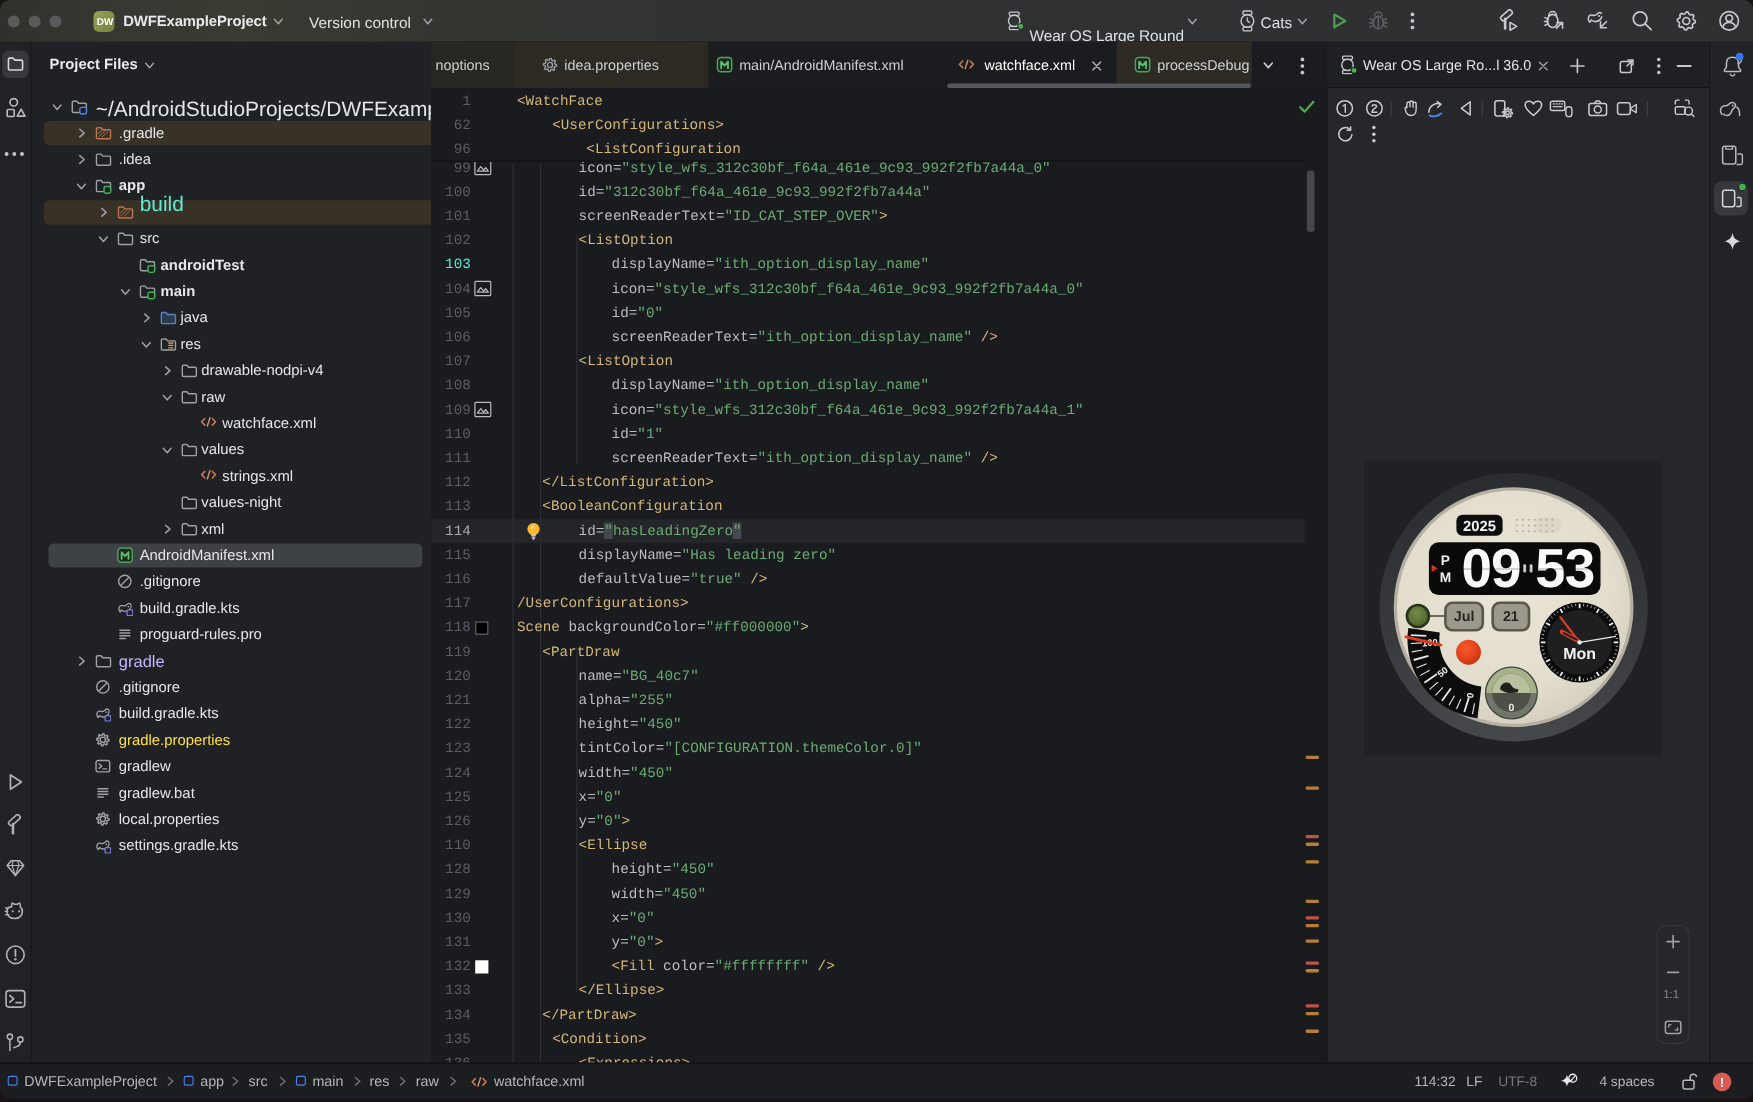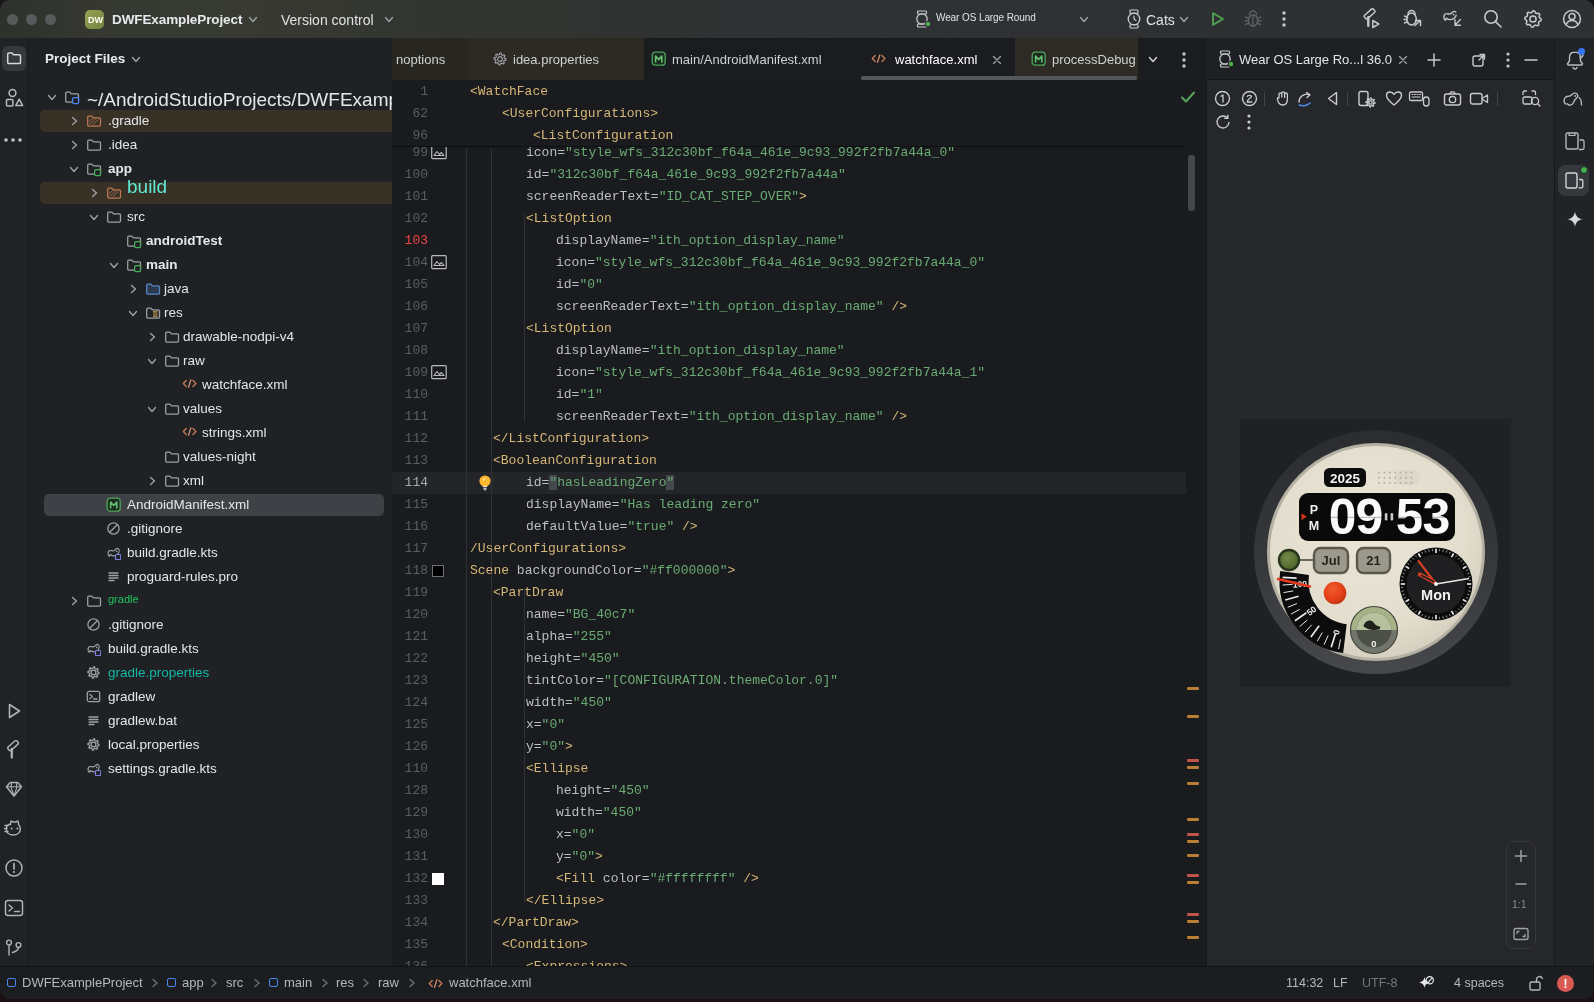--- a/index.html
+++ b/index.html
@@ -26,21 +26,21 @@
 <svg class="a" style="left:383px;top:13px" width="12" height="12" viewBox="0 0 12 12">
       <path d="M2.5 4.5 L6 8.5 L9.5 4.5" fill="none" stroke="#9da0a6" stroke-width="1.4" stroke-linecap="round" stroke-linejoin="round"></path>
     </svg>
 <svg class="a" style="left:914px;top:10px" width="18" height="18" viewBox="0 0 18 18">
       <rect x="3.5" y="1" width="9" height="3" rx="1" fill="none" stroke="#c6c8cd" stroke-width="1.2"></rect>
 <rect x="3.5" y="14" width="9" height="3" rx="1" fill="none" stroke="#c6c8cd" stroke-width="1.2"></rect>
 <circle cx="8" cy="9" r="5.2" fill="none" stroke="#c6c8cd" stroke-width="1.3"></circle>
 <circle cx="14" cy="14" r="3.2" fill="#2e3032"></circle>
       <circle cx="14" cy="14" r="2.2" fill="#4caf50"></circle>
     </svg>
-<div class="t" style="left:936px;top:12px;font-size:10px;letter-spacing:-.1px">Wear OS Large Round</div>
+<div class="t" style="left:936px;top:24px;font-size:14px;letter-spacing:-.1px">Wear OS Large Round</div>
 <svg class="a" style="left:1078px;top:13px" width="12" height="12" viewBox="0 0 12 12">
       <path d="M2.5 4.5 L6 8.5 L9.5 4.5" fill="none" stroke="#9da0a6" stroke-width="1.4" stroke-linecap="round" stroke-linejoin="round"></path>
     </svg>
 <svg class="a" style="left:1125px;top:9px" width="18" height="20" viewBox="0 0 18 20">
       <rect x="5" y="1" width="8" height="3.4" rx="1" fill="none" stroke="#c6c8cd" stroke-width="1.2"></rect>
 <rect x="5" y="15.6" width="8" height="3.4" rx="1" fill="none" stroke="#c6c8cd" stroke-width="1.2"></rect>
 <circle cx="9" cy="10" r="5.8" fill="none" stroke="#c6c8cd" stroke-width="1.3"></circle>
 <path d="M9 7.2 V10 l2 1.4" fill="none" stroke="#c6c8cd" stroke-width="1.2" stroke-linecap="round"></path>
     </svg>
 <div class="t" style="left:1146px;top:12px;font-size:14px">Cats</div>
@@ -282,37 +282,37 @@
 <svg class="a" style="left:106px;top:569px" width="15" height="15" viewBox="0 0 15 15">
       <path d="M3 4 h9 M3 6.5 h9 M3 9 h9 M3 11.5 h5" stroke="#9da0a6" stroke-width="1.3" stroke-linecap="round"></path>
     </svg>
 <div class="t" style="left:127px;top:569px;font-size:13.5px;color:#e4e6e9">proguard-rules.pro</div>
 <svg class="a" style="left:68px;top:595px" width="12" height="12" viewBox="0 0 12 12">
       <path d="M4.5 2.5 L8.5 6 L4.5 9.5" fill="none" stroke="#9da0a6" stroke-width="1.4" stroke-linecap="round" stroke-linejoin="round"></path>
     </svg>
 <svg class="a" style="left:86px;top:593px" width="16" height="16" viewBox="0 0 16 16">
       <path d="M1.7 12.1 V4.2 c0-.6.5-1.1 1.1-1.1 h3.1 l1.5 1.8 h6 c.6 0 1.1.5 1.1 1.1 v6.1 c0 .6-.5 1.1-1.1 1.1 H2.8 c-.6 0-1.1-.5-1.1-1.1 z" fill="none" stroke="#9da0a6" stroke-width="1.3" stroke-linejoin="round"></path>
     </svg>
-<div class="t" style="left:108px;top:593px;font-size:11px;color:#22c55e">gradle</div>
+<div class="t" style="left:108px;top:593px;font-size:15px;color:#c4b5fd">gradle</div>
 <svg class="a" style="left:86px;top:617px" width="15" height="15" viewBox="0 0 15 15">
       <circle cx="7.5" cy="7.5" r="5.6" fill="none" stroke="#9da0a6" stroke-width="1.3"></circle>
       <path d="M3.7 11.3 L11.3 3.7" stroke="#9da0a6" stroke-width="1.3"></path>
     </svg>
 <div class="t" style="left:108px;top:617px;font-size:13.5px;color:#e4e6e9">.gitignore</div>
 <svg class="a" style="left:86px;top:641px" width="15" height="15" viewBox="0 0 15 15">
       <path d="M12.6 4.1 c-1-.9-2.3-.4-2.8.1 l-1 .9 c-2 1.8-4.3-.4-5.6.7 c-1.6 1.3-1.5 4 .1 5.6 l1.1-1.9 c1.9 1.8 5.2 1.7 7-.1 c1.8-1.8 2.3-4.2 1.2-5.3z" fill="none" stroke="#9da0a6" stroke-width="1.2" stroke-linejoin="round"></path>
       <circle cx="10.7" cy="6.4" r=".8" fill="#9da0a6"></circle>
       <rect x="9.5" y="9.5" width="5.2" height="5.2" rx="1.2" fill="#1f2124" stroke="#7a7fe0" stroke-width="1.2"></rect>
     </svg>
 <div class="t" style="left:108px;top:641px;font-size:13.5px;color:#e4e6e9">build.gradle.kts</div>
 <svg class="a" style="left:86px;top:665px" width="15" height="15" viewBox="0 0 15 15">
       <path d="M7.50 1.90 L8.59 2.01 L9.03 3.80 L9.72 4.17 L11.46 3.54 L12.16 4.39 L11.20 5.97 L11.42 6.72 L13.10 7.50 L12.99 8.59 L11.20 9.03 L10.83 9.72 L11.46 11.46 L10.61 12.16 L9.03 11.20 L8.28 11.42 L7.50 13.10 L6.41 12.99 L5.97 11.20 L5.28 10.83 L3.54 11.46 L2.84 10.61 L3.80 9.03 L3.58 8.28 L1.90 7.50 L2.01 6.41 L3.80 5.97 L4.17 5.28 L3.54 3.54 L4.39 2.84 L5.97 3.80 L6.72 3.58 L7.50 1.90 Z" fill="none" stroke="#9da0a6" stroke-width="1.3" stroke-linejoin="round"></path>
       <circle cx="7.5" cy="7.5" r="2.4" fill="none" stroke="#9da0a6" stroke-width="1.3"></circle>
     </svg>
-<div class="t" style="left:108px;top:665px;font-size:13.5px;color:#14b8a6">gradle.properties</div>
+<div class="t" style="left:108px;top:665px;font-size:13.5px;color:#fde047">gradle.properties</div>
 <svg class="a" style="left:86px;top:689px" width="15" height="15" viewBox="0 0 15 15">
       <rect x="1.3" y="2.3" width="12.4" height="10.4" rx="2" fill="none" stroke="#9da0a6" stroke-width="1.3"></rect>
       <path d="M4 5.5 L6.5 7.5 L4 9.5 M7.5 10 h3.5" fill="none" stroke="#9da0a6" stroke-width="1.3" stroke-linecap="round" stroke-linejoin="round"></path>
     </svg>
 <div class="t" style="left:108px;top:689px;font-size:13.5px;color:#e4e6e9">gradlew</div>
 <svg class="a" style="left:86px;top:713px" width="15" height="15" viewBox="0 0 15 15">
       <path d="M3 4 h9 M3 6.5 h9 M3 9 h9 M3 11.5 h5" stroke="#9da0a6" stroke-width="1.3" stroke-linecap="round"></path>
     </svg>
 <div class="t" style="left:108px;top:713px;font-size:13.5px;color:#e4e6e9">gradlew.bat</div>
 <svg class="a" style="left:86px;top:737px" width="15" height="15" viewBox="0 0 15 15">
@@ -371,21 +371,21 @@
 <div class="a" style="left:524px;top:214px;width:1px;height:208px;background:#2e3136"></div>
 <div class="a" style="left:524px;top:588px;width:1px;height:314px;background:#2e3136"></div>
 <div class="ln" style="left:392px;top:142px;color:#595d64">99</div>
 <div class="crow" style="left:526px;top:142px"><span class="at">icon=</span><span class="vl">"style_wfs_312c30bf_f64a_461e_9c93_992f2fb7a44a_0"</span></div>
 <div class="ln" style="left:392px;top:164px;color:#595d64">100</div>
 <div class="crow" style="left:526px;top:164px"><span class="at">id=</span><span class="vl">"312c30bf_f64a_461e_9c93_992f2fb7a44a"</span></div>
 <div class="ln" style="left:392px;top:186px;color:#595d64">101</div>
 <div class="crow" style="left:526px;top:186px"><span class="at">screenReaderText=</span><span class="vl">"ID_CAT_STEP_OVER"</span><span class="tg">&gt;</span></div>
 <div class="ln" style="left:392px;top:208px;color:#595d64">102</div>
 <div class="crow" style="left:526px;top:208px"><span class="tg">&lt;ListOption</span></div>
-<div class="ln" style="left:392px;top:230px;color:#ef4444">103</div>
+<div class="ln" style="left:392px;top:230px;color:#5eead4">103</div>
 <div class="crow" style="left:556px;top:230px"><span class="at">displayName=</span><span class="vl">"ith_option_display_name"</span></div>
 <div class="ln" style="left:392px;top:252px;color:#595d64">104</div>
 <div class="crow" style="left:556px;top:252px"><span class="at">icon=</span><span class="vl">"style_wfs_312c30bf_f64a_461e_9c93_992f2fb7a44a_0"</span></div>
 <div class="ln" style="left:392px;top:274px;color:#595d64">105</div>
 <div class="crow" style="left:556px;top:274px"><span class="at">id=</span><span class="vl">"0"</span></div>
 <div class="ln" style="left:392px;top:296px;color:#595d64">106</div>
 <div class="crow" style="left:556px;top:296px"><span class="at">screenReaderText=</span><span class="vl">"ith_option_display_name"</span> <span class="tg">/&gt;</span></div>
 <div class="ln" style="left:392px;top:318px;color:#595d64">107</div>
 <div class="crow" style="left:526px;top:318px"><span class="tg">&lt;ListOption</span></div>
 <div class="ln" style="left:392px;top:340px;color:#595d64">108</div>

